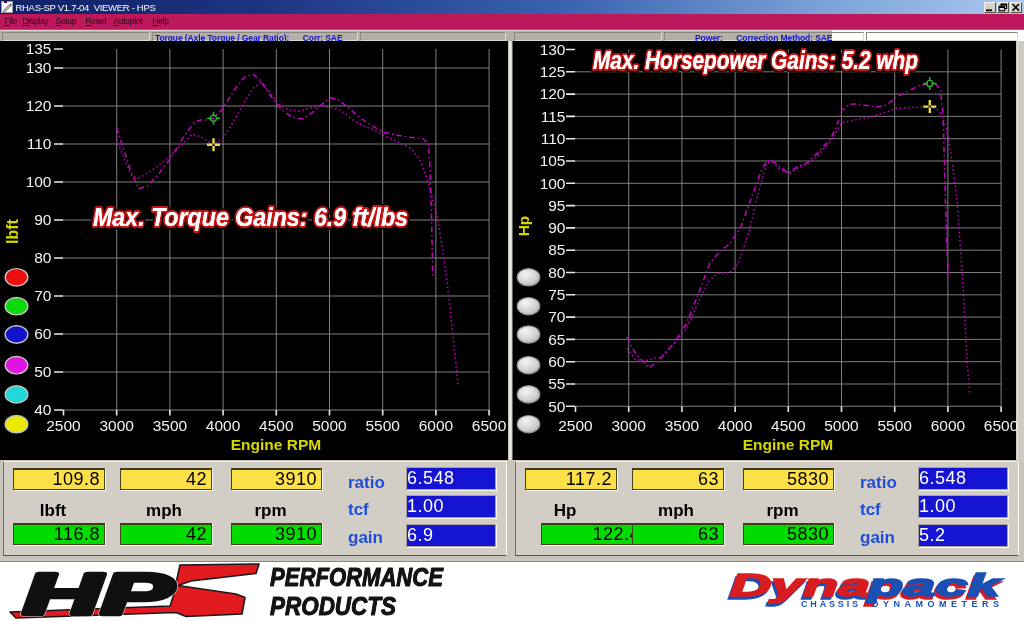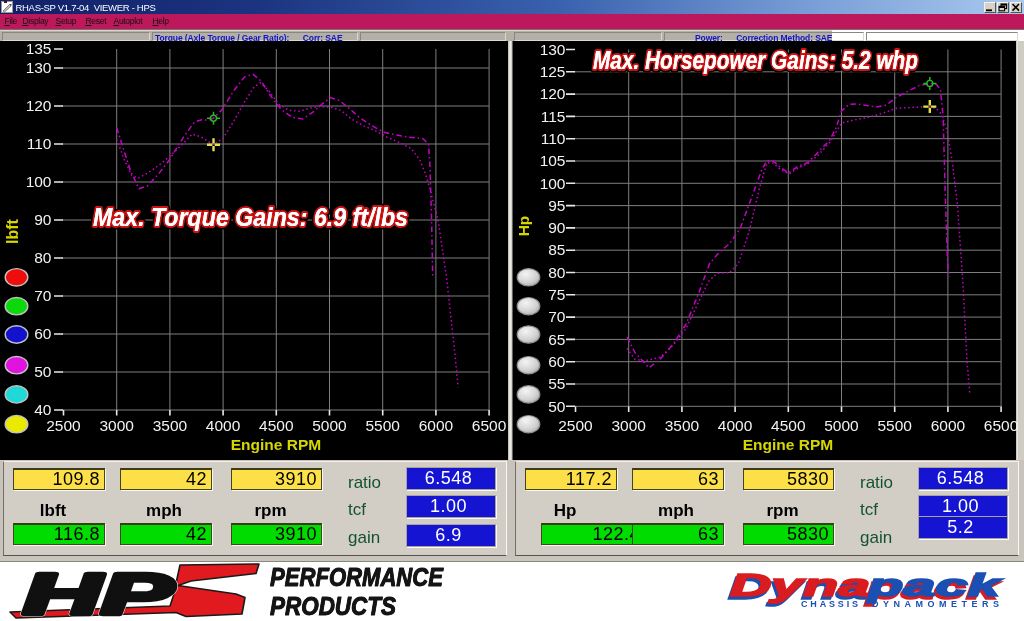--- a/index.html
+++ b/index.html
@@ -13,23 +13,23 @@
 .mi u{text-decoration:underline}
 .sep{left:0;top:29px;width:1024px;height:1px;background:#76736c}
 .hdr{left:0;top:30px;width:832px;height:11px;background:#b4b0a8;border-top:1px solid #d8d5ce}
 .hseg{position:absolute;top:1px;height:9px;border:1px solid;border-color:#8a877f #dcd9d2 #dcd9d2 #8a877f}
 .htext{position:absolute;top:1.5px;font-size:8.5px;font-weight:bold;color:#1515c8;white-space:pre;letter-spacing:-0.1px}
 .tstrip{left:0;top:460px;width:1024px;height:98px;background:#c8c4bc}
 .panel{position:absolute;top:1px;width:504px;height:95px;background:#d2cec6;border:1px solid;border-color:#f2f0ea #fbf9f4 #55534d #716e67}
 .vbox{position:absolute;height:22px;letter-spacing:0.5px;border:1px solid #44441e;border-top:2px solid #3c3c18;box-shadow:1px 1px 0 #f8f8f2;font-size:18px;text-align:right;padding-right:4px;line-height:19px;color:#000}
 .ybox{background:#fde047}
 .gbox{background:#00dc00;top:61px}
-.bbox{position:absolute;left:402px;letter-spacing:0.5px;width:90px;height:23px;background:#1414d2;border:1px solid #a8a49c;box-shadow:1px 1px 0 #fbfbf6;color:#fff;font-size:18px;text-align:center;padding-right:5px;line-height:20px}
+.bbox{position:absolute;left:402px;letter-spacing:0.5px;width:90px;height:23px;background:#1414d2;border:1px solid #a8a49c;box-shadow:1px 1px 0 #fbfbf6;color:#fff;font-size:18px;text-align:left;padding-right:5px;line-height:20px}
 .clab{position:absolute;top:39px;width:92px;text-align:center;font-size:17px;font-weight:bold;color:#000}
-.blab{position:absolute;left:344px;font-size:17px;font-weight:normal;color:#14532d}
+.blab{position:absolute;left:344px;font-size:17px;font-weight:bold;color:#1d4ed8}
 .logoband{left:0;top:558px;width:1024px;height:63px;background:#fff}
 </style></head>
 <body>
 <div class="abs titlebar">
 <svg class="abs ticon" viewBox="0 0 12 12">
       <rect x="0.5" y="0.5" width="11" height="11" fill="#fff" stroke="#9a9a9a" stroke-width="1"></rect>
       <rect x="3" y="0" width="3" height="2" fill="#5a1010"></rect>
       <path d="M2 10 L8.5 3.5 L10 5 L3.5 11 Z" fill="#c8c4bc" stroke="#555" stroke-width="0.7"></path>
       <path d="M8.5 3.5 L10 5 L10.8 2.8 Z" fill="#333"></path>
     </svg>
@@ -193,21 +193,21 @@
       <div class="clab" style="left:114px;width:92px">mph</div>
       <div class="clab" style="left:221px;width:91px">rpm</div>
       <div class="vbox gbox" style="left:25px;width:104px">122.4</div>
       <div class="vbox gbox" style="left:116px;width:92px">63</div>
       <div class="vbox gbox" style="left:227px;width:91px">5830</div>
       <div class="blab" style="top:11px">ratio</div>
       <div class="blab" style="top:38px">tcf</div>
       <div class="blab" style="top:66px">gain</div>
       <div class="bbox" style="top:5px">6.548</div>
       <div class="bbox" style="top:33px">1.00</div>
-      <div class="bbox" style="top:54px">5.2</div>
+      <div class="bbox" style="top:62px">5.2</div>
     </div>
 </div>
 <div class="abs logoband">
     <div style="position:absolute;left:0;top:0;width:1024px;height:4px;background:#cac6be;border-bottom:1px solid #8a8780"></div>
 <svg class="abs" style="left:0;top:0" width="1024" height="63" viewBox="0 558 1024 63">
 <path d="M180,565 L259,564 L256,573.5 L191,581 L178,585.5 L236,594 L245,597.5 L242,614 L186,616.5 L176,612.5 L16,618 L10,612 L170,606 L173,597 Z" fill="#e01a1e" stroke="#1a1a1a" stroke-width="1.6" stroke-linejoin="round"></path>
 <text x="23" y="614" font-size="57px" font-weight="bold" font-style="italic" fill="#101010" stroke="#ffffff" stroke-width="5" paint-order="stroke" stroke-linejoin="round" textLength="150" lengthAdjust="spacingAndGlyphs">HP</text>
 <text x="23" y="614" font-size="57px" font-weight="bold" font-style="italic" fill="#101010" stroke="#101010" stroke-width="4.5" paint-order="stroke" stroke-linejoin="round" textLength="150" lengthAdjust="spacingAndGlyphs">HP</text>
 
 <text x="270" y="586" font-size="26px" font-weight="bold" font-style="italic" fill="#141414" stroke="#ffffff" stroke-width="4.5" paint-order="stroke" stroke-linejoin="round" textLength="173" lengthAdjust="spacingAndGlyphs">PERFORMANCE</text>

